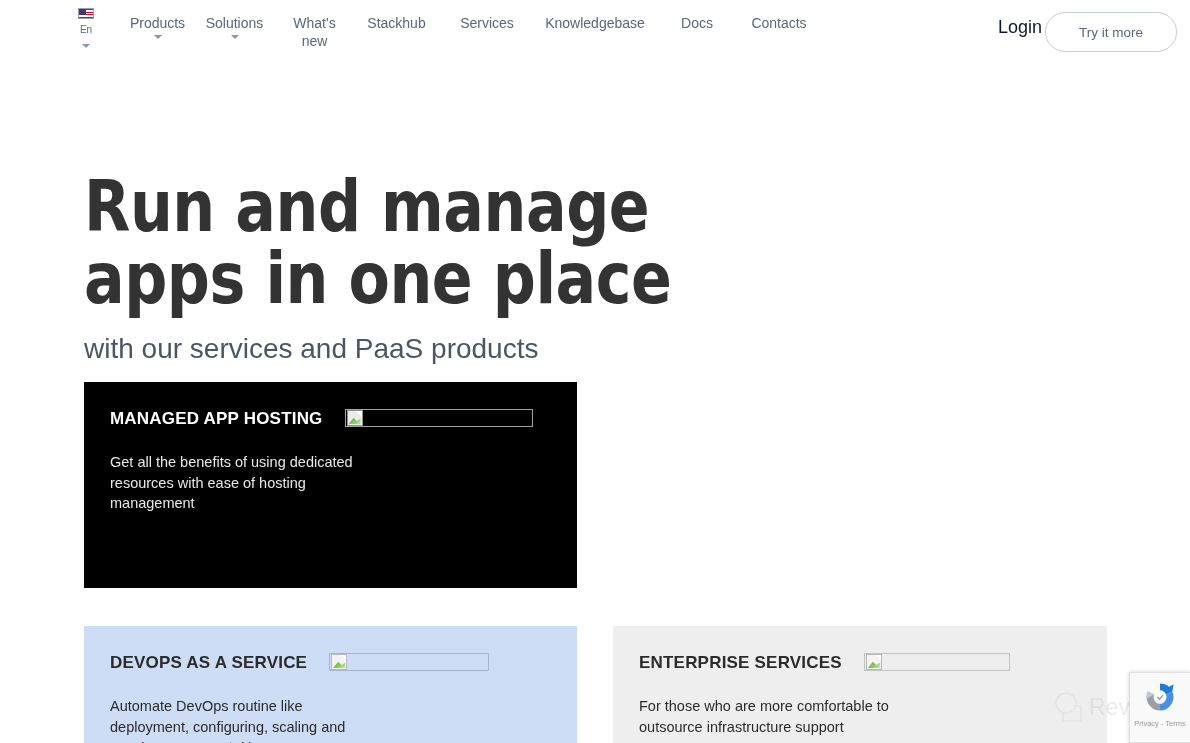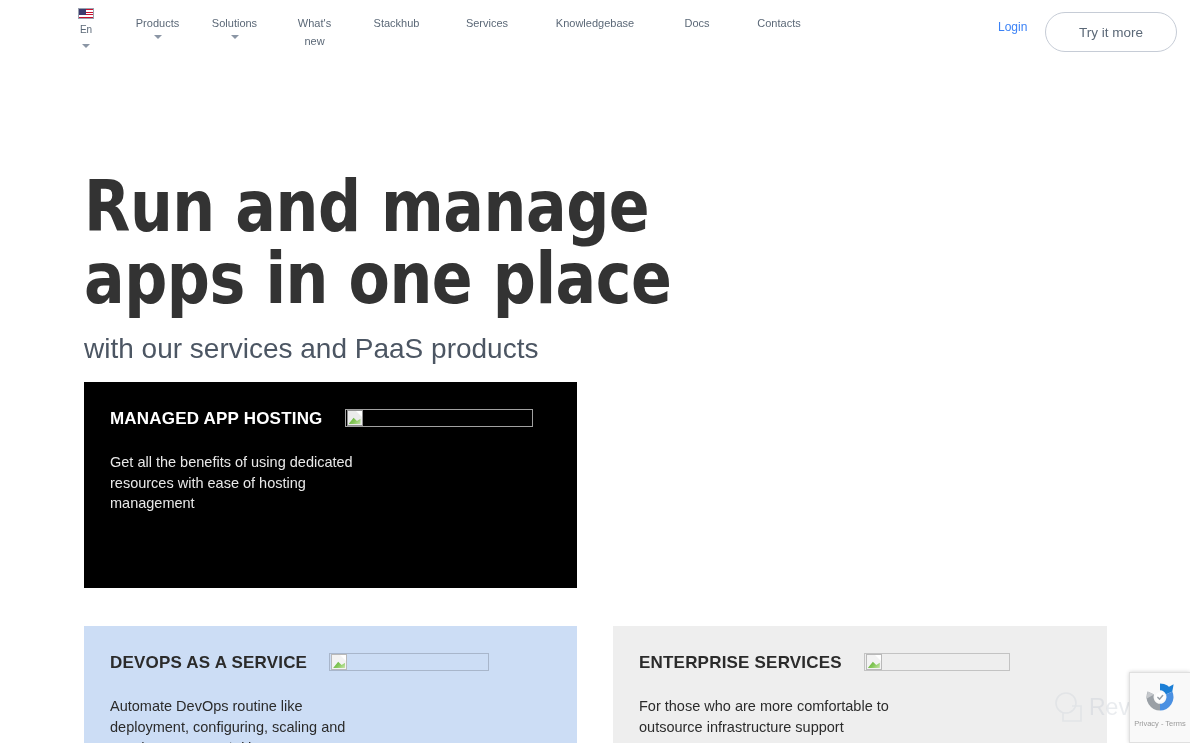--- a/index.html
+++ b/index.html
@@ -58,27 +58,27 @@
   .nav-links {
     position: absolute; left: 125px; top: 14px;
     display: flex; align-items: flex-start; gap: 0;
   }
   .nav-item {
     position: relative;
     display: flex; flex-direction: column; align-items: center;
     cursor: pointer;
   }
   .nav-item .nav-label {
-    font-size: 11px; color: #5b6877; line-height: 18px;
+    font-size: 14px; color: #5b6877; line-height: 18px;
     text-align: center; white-space: pre-line;
   }
   .nav-item .caret-sm { margin-top: 3px; }
   .login-link {
     position: absolute; left: 998px; top: 18px;
-    font-size: 12px; color: #3b82f6; line-height: 18px;
+    font-size: 18px; color: #0f172a; line-height: 18px;
     cursor: pointer; text-decoration: none; text-align: right;
   }
   .try-btn {
     position: absolute; left: 1045px; top: 12px;
     width: 132px; height: 40px;
     border: 1px solid #c6ccd6;
     border-radius: 20px;
     background: #ffffff;
     color: #5b6877;
     font-size: 13.5px;

